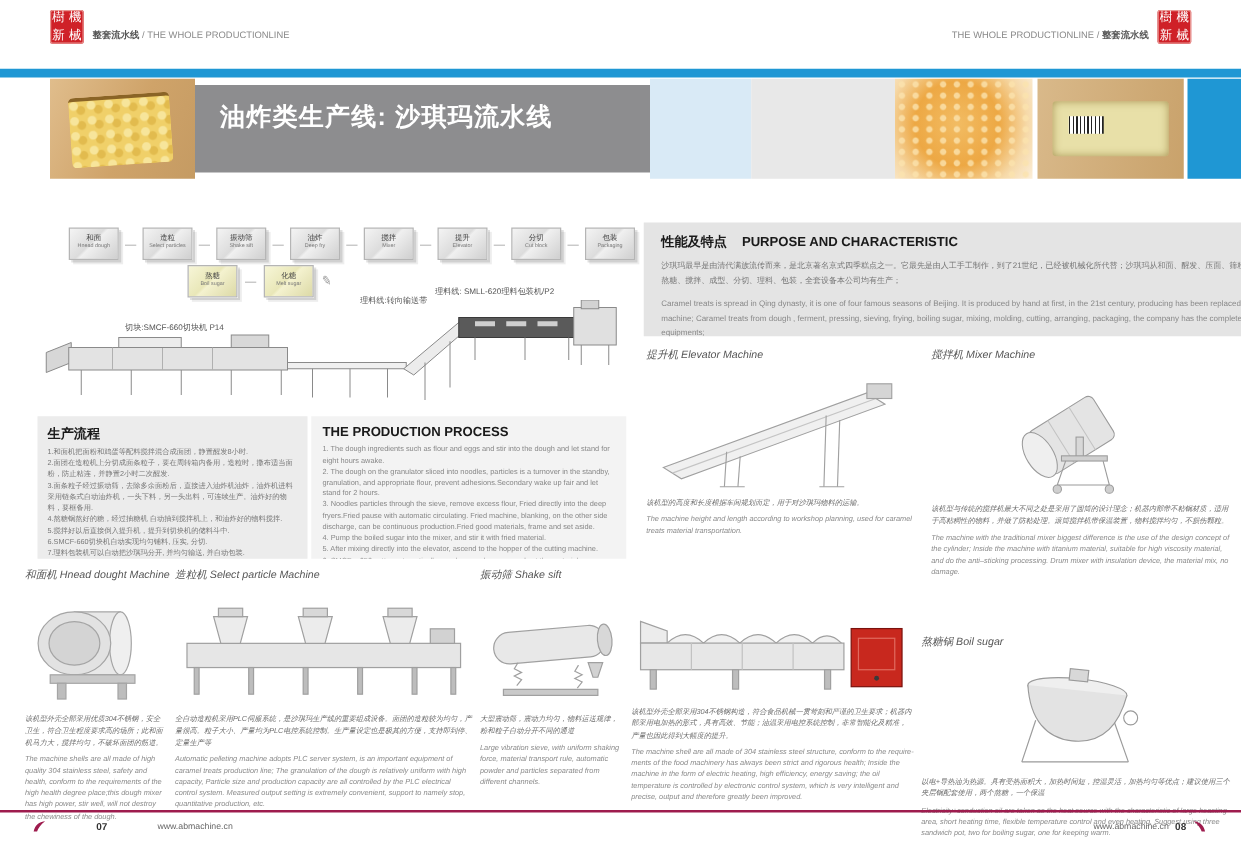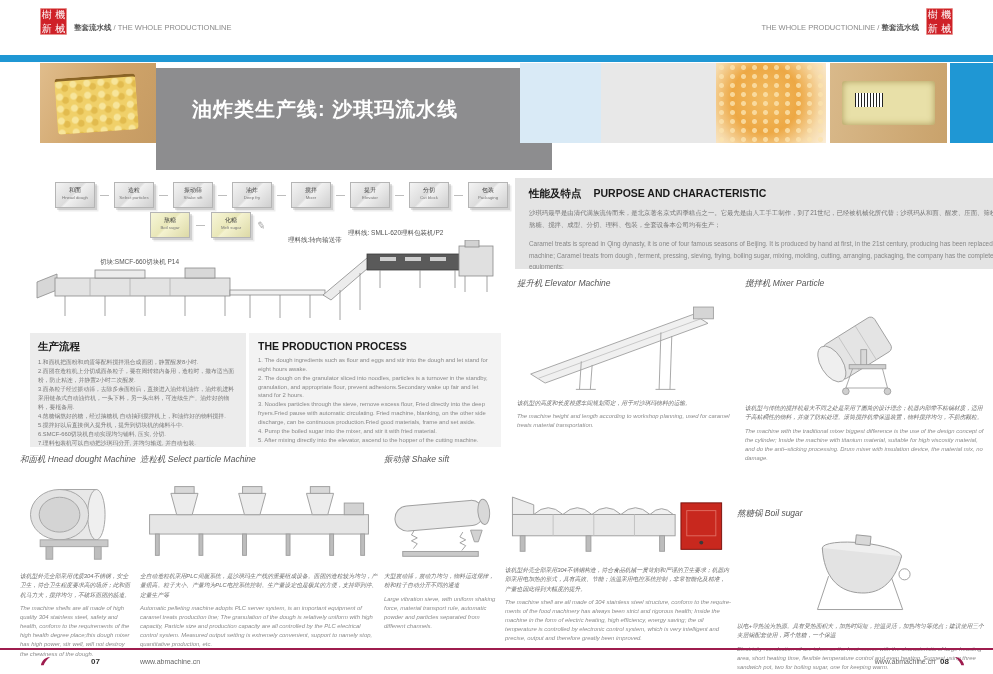--- a/index.html
+++ b/index.html
@@ -18,21 +18,21 @@
   .hdr-text .zh{font-weight:bold;color:#555;}
   .blue-band{position:absolute;left:0;top:55px;width:993px;height:7px;background:#1f97d4;}
   .ph{position:absolute;top:63px;height:80px;overflow:hidden;}
   .ph-sachima{left:40px;width:116px;background:linear-gradient(115deg,#e0bd8c,#cfa369 55%,#c59b63);}
   .treat{position:absolute;left:14%;top:16%;width:70%;height:66%;background:#f0d069;border-radius:4px;
          transform:rotate(-4deg);border-top:3px solid #8a6426;
          background-image:radial-gradient(circle at 30% 30%,#f7e59b 3px,transparent 4px),
                           radial-gradient(circle at 70% 60%,#e2bb4e 3px,transparent 4px);
          background-size:14px 12px;}
   .banner-title{position:absolute;left:156px;top:68px;width:364px;height:70px;background:#8d8d8f;
-                color:#fff;padding:16px;overflow:hidden;}
+                color:#fff;padding:0;overflow:hidden;}
   .banner-title h1{margin:12px 0 0 20px;font-size:20px;font-weight:bold;letter-spacing:1px;}
   .banner-title p{margin:2px 0 0 20px;font-size:11.5px;font-weight:normal;}
   .blk-lightblue{left:520px;width:81px;background:#d9eaf6;}
   .blk-lightgray{left:601px;width:115px;background:#e8e8e8;}
   .ph-closeup{left:716px;width:110px;
       background:radial-gradient(circle at 45% 45%,#f2bc63 0%,#eda844 45%,#f6d9a8 75%,#fbeed9 100%);}
   .speckles{position:absolute;inset:0;background-image:radial-gradient(circle,#fbe3ae 2px,transparent 3px);
             background-size:11px 9px;opacity:.8;}
   .ph-package{left:830px;width:117px;background:linear-gradient(100deg,#d9b98a,#c9a26b);}
   .pack{position:absolute;left:10%;top:22%;width:80%;height:56%;background:#e8e0a8;border-radius:3px;
@@ -82,21 +82,21 @@
   .sec-mixer{left:745px;top:278px;width:240px;}
   .sec-knead{left:20px;top:454px;width:112px;}
   .sec-pellet{left:140px;top:454px;width:238px;}
   .sec-sift{left:384px;top:454px;width:114px;}
   .sec-fry{left:505px;top:460px;width:226px;}
   .sec-sugarpot{left:737px;top:464px;width:248px;margin-top:44px;}
   
   .footer-rule{position:absolute;left:0;top:648px;width:993px;height:2px;background:#9e1c4e;}
   .footer{position:absolute;top:656px;display:flex;align-items:center;gap:5px;font-size:7px;color:#666;}
   .footer .pg{font-weight:bold;font-size:8px;color:#333;}
-  .footer-left{left:40px;gap:40px;}
+  .footer-left{left:26px;gap:40px;}
   .footer-right{right:28px;}
   a.site{color:#666;text-decoration:none;}
   svg{display:block;}
 </style>
 </head>
 <body>
 
 <div class="hdr hdr-left">
   <div class="seal">
     <span>樹</span>
@@ -273,21 +273,21 @@
         <line x1="56" y1="101" x2="78" y2="101"></line>
           <line x1="144" y1="101" x2="166" y2="101"></line>
       </g>
     </svg>
   </div>
   <p class="desc-zh">该机型的高度和长度根据车间规划而定，用于对沙琪玛物料的运输。</p>
   <p class="desc-en">The machine height and length according to workshop planning, used for caramel treats material transportation.</p>
 </div>
 
 <div class="sec sec-mixer">
-  <h3>搅拌机 Mixer Particle</h3>
+  <h3>搅拌机 Mixer Machine</h3>
   <div class="photo" style="height:100px;">
     <svg width="150" height="100" viewBox="0 0 150 120">
       <g stroke="#9a9a9a" stroke-width="1">
         <g transform="rotate(-32 72 55)">
           <rect x="28" y="32" width="72" height="48" rx="6" fill="#e4e4e4"></rect>
           <ellipse cx="28" cy="56" rx="13" ry="24" fill="#efefef"></ellipse>
           <line x1="52" y1="32" x2="52" y2="80" stroke="#c2c2c2"></line>
           <line x1="76" y1="32" x2="76" y2="80" stroke="#c2c2c2"></line>
         </g>
         <rect x="70" y="62" width="7" height="20" fill="#d8d8d8"></rect>

